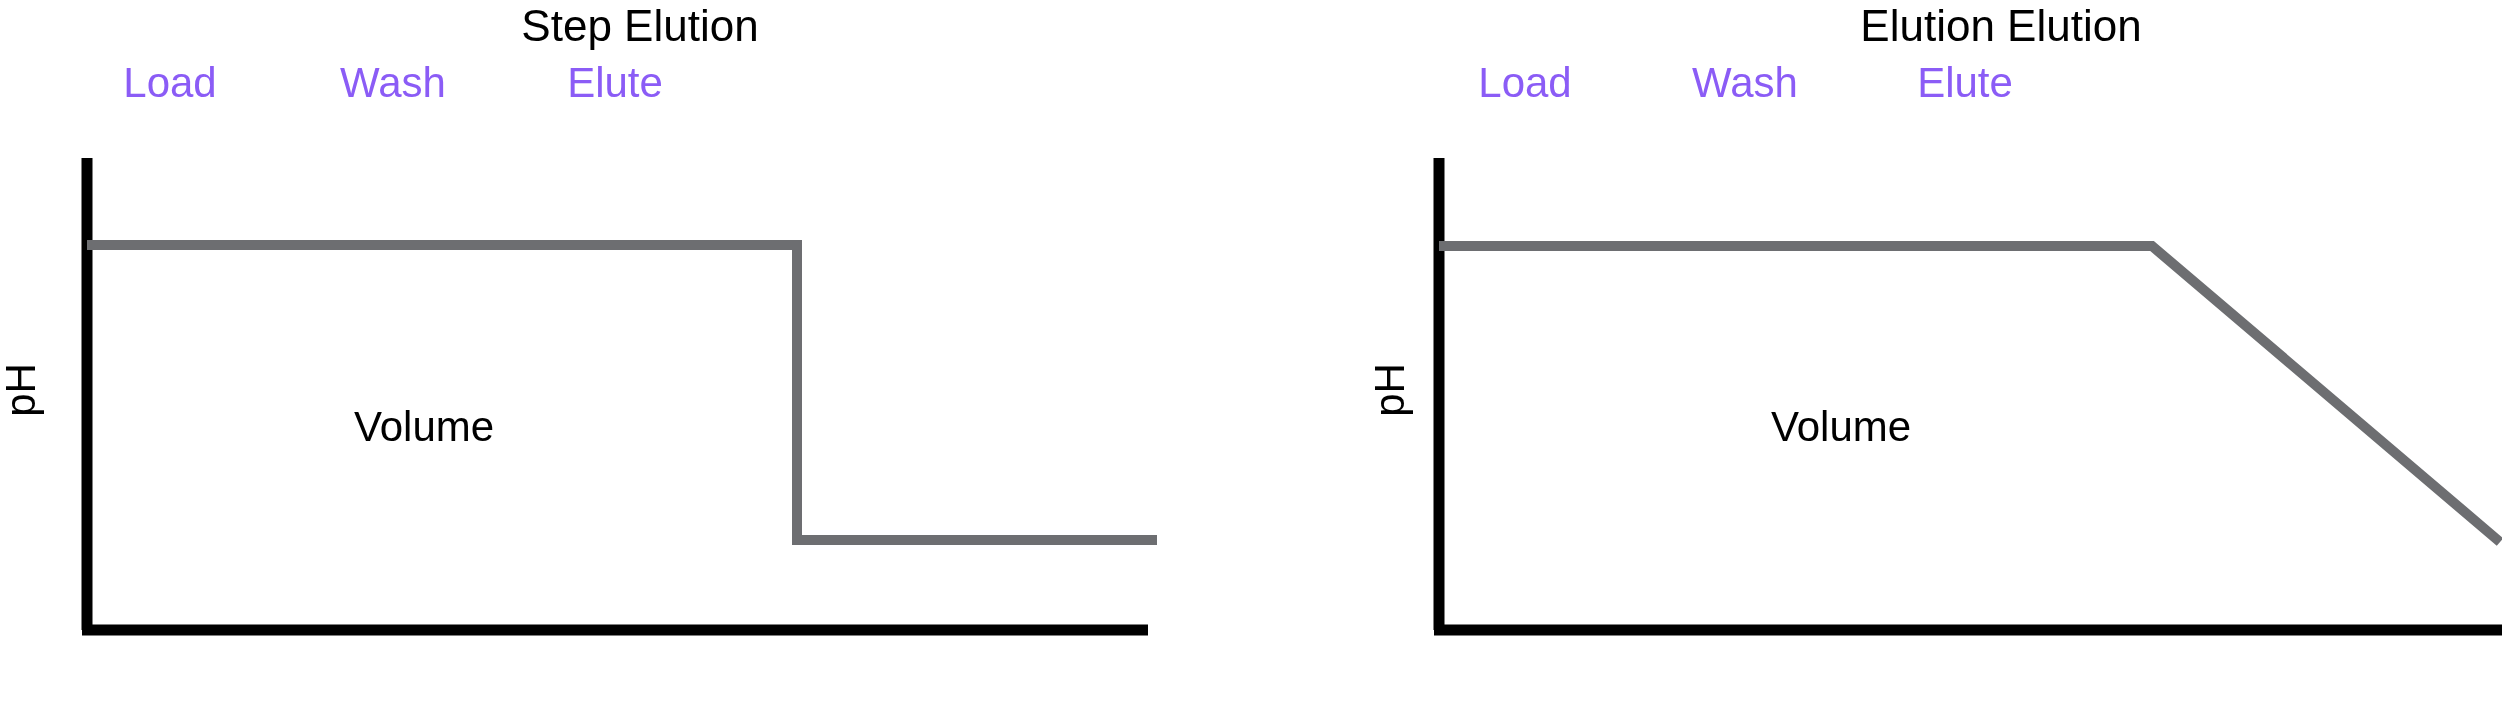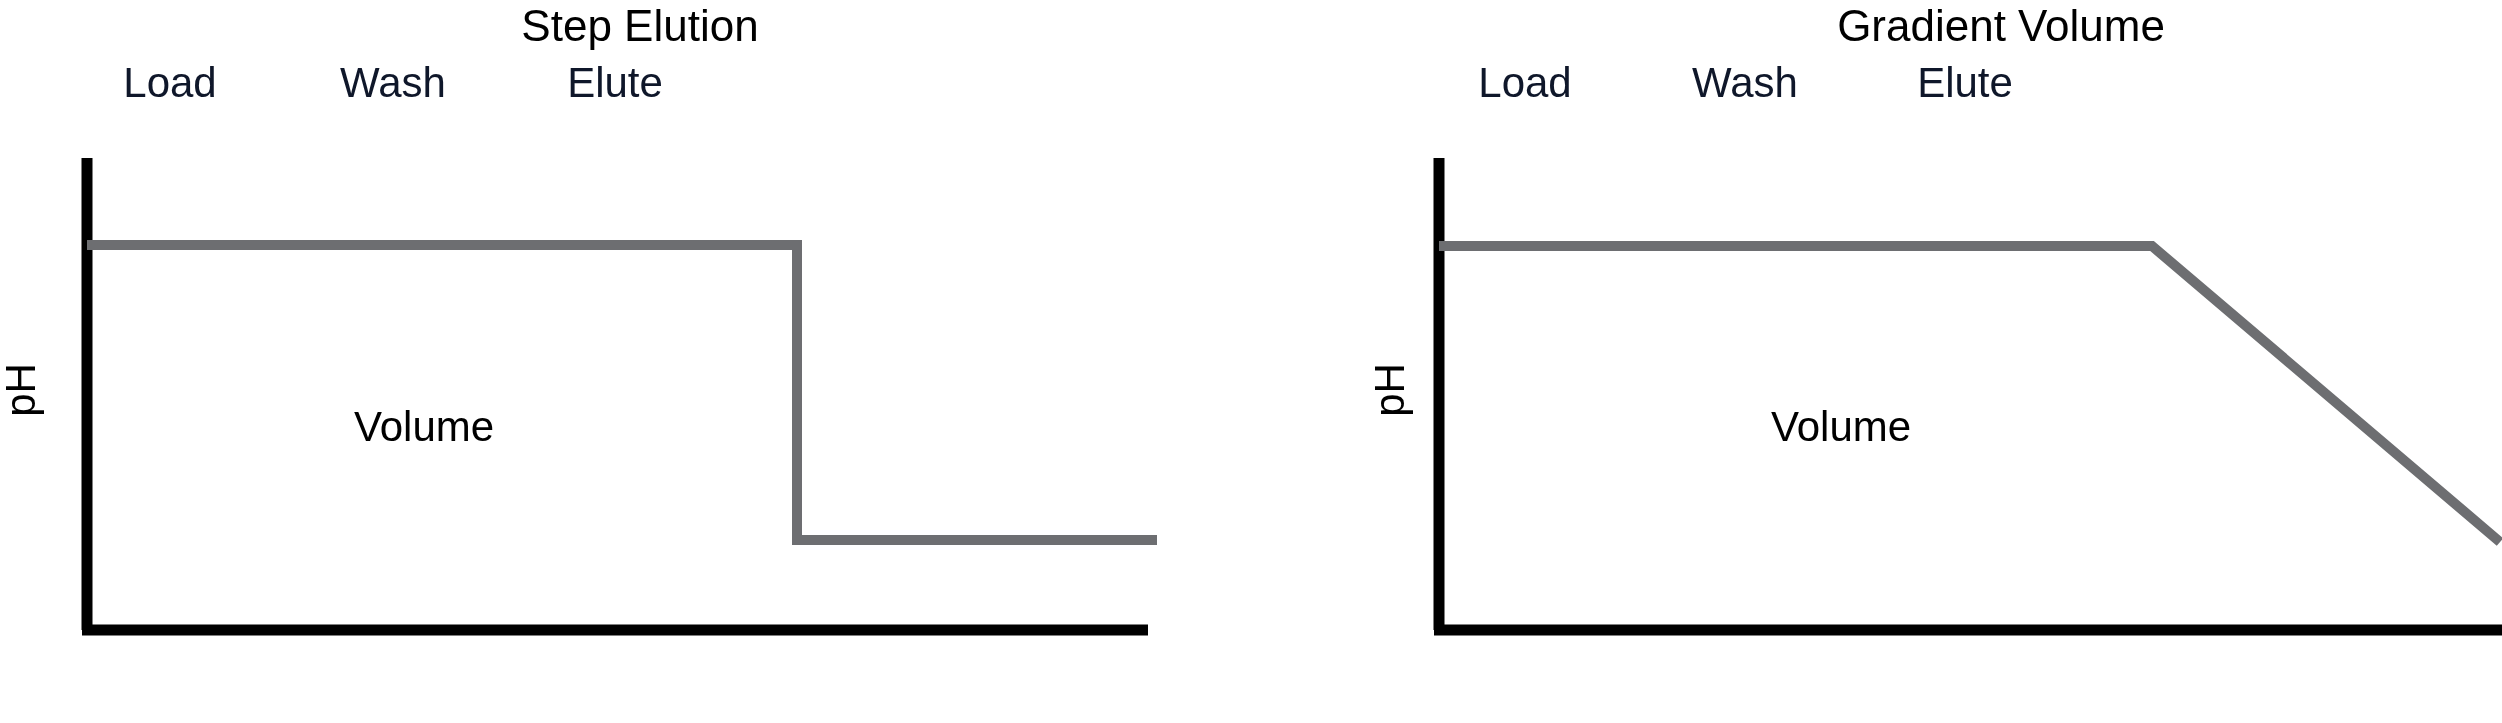--- a/index.html
+++ b/index.html
@@ -45,21 +45,21 @@
     white-space: nowrap;
     line-height: 1;
   }
   #title-step { left: 390px; top: 4px; width: 500px; }
   #title-grad { left: 500px; top: 4px; width: 500px; }
 
   .phase-label {
     position: absolute;
     text-align: center;
     font-size: 42px;
-    color: #0f172a;
+    color: #8b5cf6;
     white-space: nowrap;
     line-height: 1;
     top: 62px;
     width: 220px;
   }
   #phase-step-0 { left: 60px;  }
   #phase-step-1 { left: 283px; }
   #phase-step-2 { left: 505px; }
   #phase-grad-0 { left: 164px; }
   #phase-grad-1 { left: 384px; }
@@ -121,21 +121,21 @@
 
     <svg class="panel-svg" viewBox="0 0 1251 723" preserveAspectRatio="none">
 
       <line x1="188" y1="158" x2="188" y2="630" stroke="#000000" stroke-width="11"></line>
 
       <line x1="183" y1="630" x2="1251" y2="630" stroke="#000000" stroke-width="11"></line>
 
       <polyline points="188,246 901,246 1249,542" fill="none" stroke="#6d6e71" stroke-width="10" stroke-linejoin="miter" stroke-linecap="butt"></polyline>
     </svg>
 
-    <div class="chart-title" id="title-grad">Gradient Volume</div>
+    <div class="chart-title" id="title-grad">Elution Elution</div>
 
     <div class="phase-label" id="phase-grad-0">Load</div>
     <div class="phase-label" id="phase-grad-1">Wash</div>
     <div class="phase-label" id="phase-grad-2">Elute</div>
 
     <div class="axis-label-x" id="xlabel-grad">Volume</div>
 
     <div class="axis-label-y" id="ylabel-grad">pH</div>
   </div>
 

